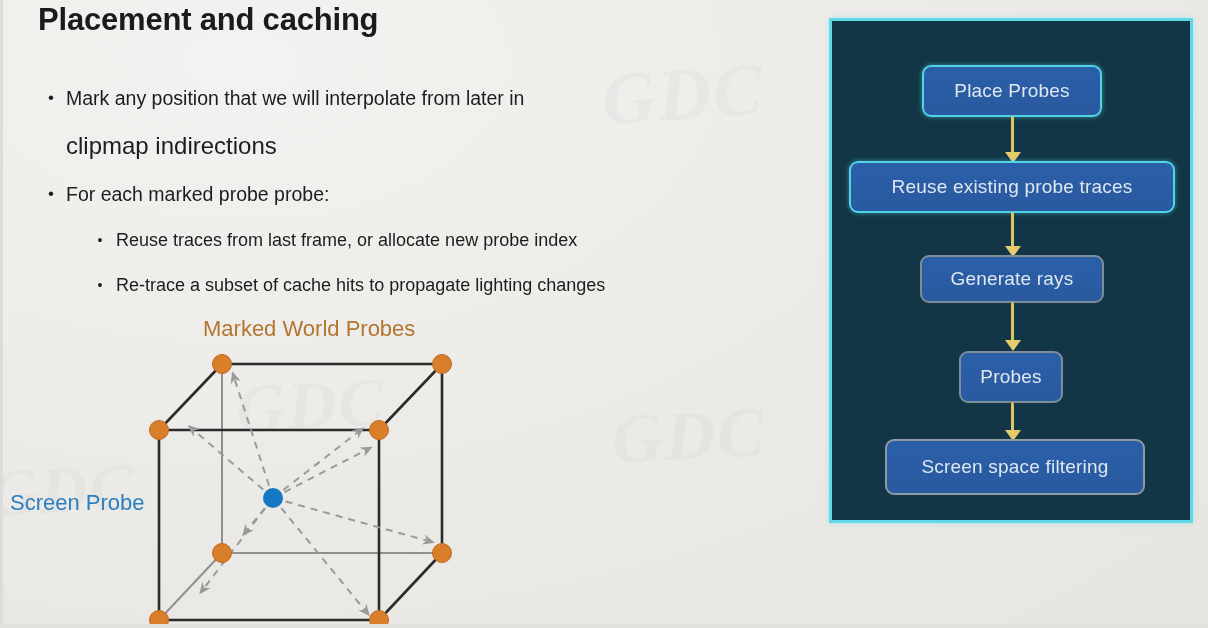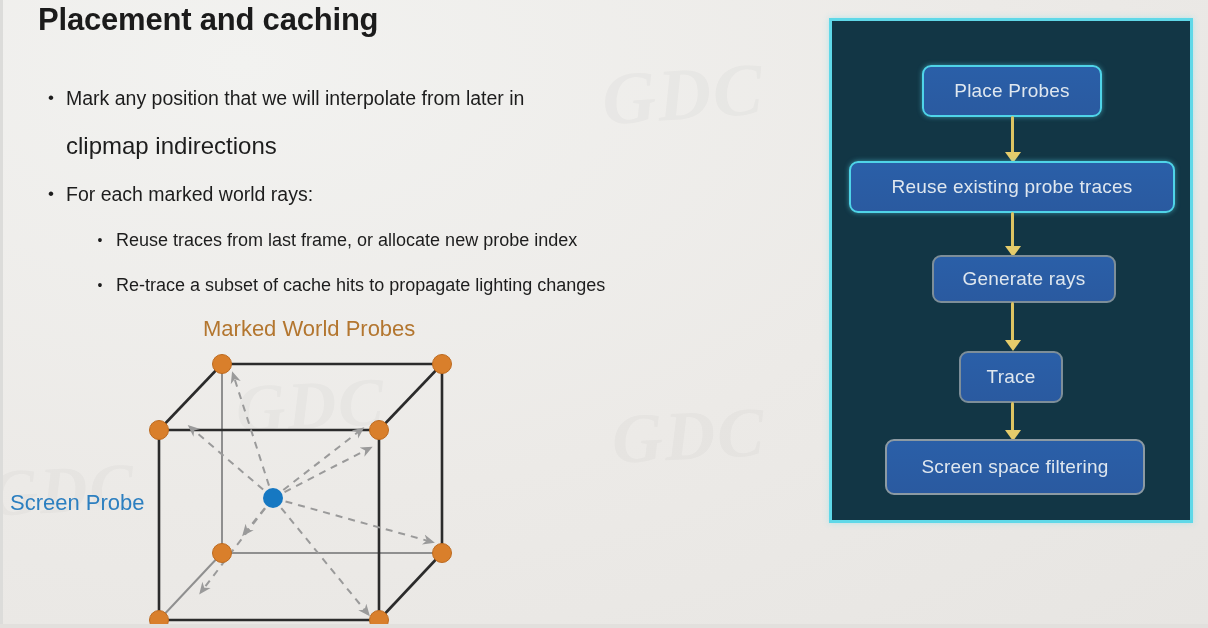--- a/index.html
+++ b/index.html
@@ -75,21 +75,21 @@
     background:linear-gradient(180deg,#2a5fa8 0%,#2a5aa0 100%);
     font-size:19px;
     letter-spacing:0.2px;
   }
   .node.cyan{border:2px solid #4fd4e8;box-shadow:0 0 5px rgba(90,215,235,0.55);}
   .node.plain{border:2px solid #7d8e99;}
   .node.plain2{border:2px solid #8c9aa3;}
 
   #n-place{left:90px;top:44px;width:180px;height:52px;}
   #n-reuse{left:17px;top:140px;width:326px;height:52px;}
-  #n-gen{left:100px;top:234px;width:184px;height:48px;}
+  #n-gen{left:88px;top:234px;width:184px;height:48px;}
   #n-trace{left:127px;top:330px;width:104px;height:52px;}
   #n-filter{left:53px;top:418px;width:260px;height:56px;}
 
   .arrow{position:absolute;width:16px;}
   .arrow .stem{
     position:absolute;left:7px;top:0;width:3px;
     background:#ddc463;border-radius:2px;
   }
   .arrow .head{
     position:absolute;left:1px;width:0;height:0;
@@ -125,21 +125,21 @@
 
     <div class="b-row b-l1">
       <span class="dot">•</span>
       <span>Mark any position that we will interpolate from later in</span>
     </div>
 
     <div class="b-cont">clipmap indirections</div>
 
     <div class="b-row b-l1">
       <span class="dot">•</span>
-      <span>For each marked world rays:</span>
+      <span>For each marked probe probe:</span>
     </div>
 
     <div class="b-row b-l2">
       <span class="dot">•</span>
       <span>Reuse traces from last frame, or allocate new probe index</span>
     </div>
 
     <div class="b-row b-l2">
       <span class="dot">•</span>
       <span>Re-trace a subset of cache hits to propagate lighting changes</span>
@@ -218,21 +218,21 @@
       <div class="head"></div>
     </div>
 
     <div class="node plain" id="n-gen">Generate rays</div>
 
     <div class="arrow" id="a3">
       <div class="stem"></div>
       <div class="head"></div>
     </div>
 
-    <div class="node plain" id="n-trace">Trace</div>
+    <div class="node plain" id="n-trace">Probes</div>
 
     <div class="arrow" id="a4">
       <div class="stem"></div>
       <div class="head"></div>
     </div>
 
     <div class="node plain2" id="n-filter">Screen space filtering</div>
 
   </div>
 

